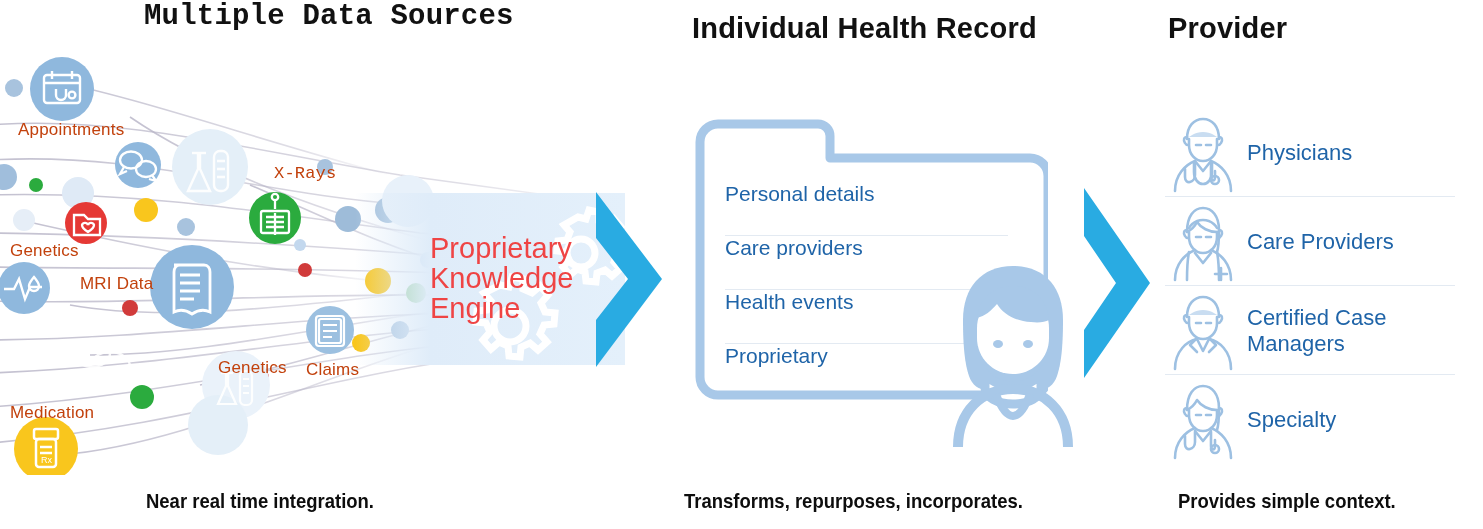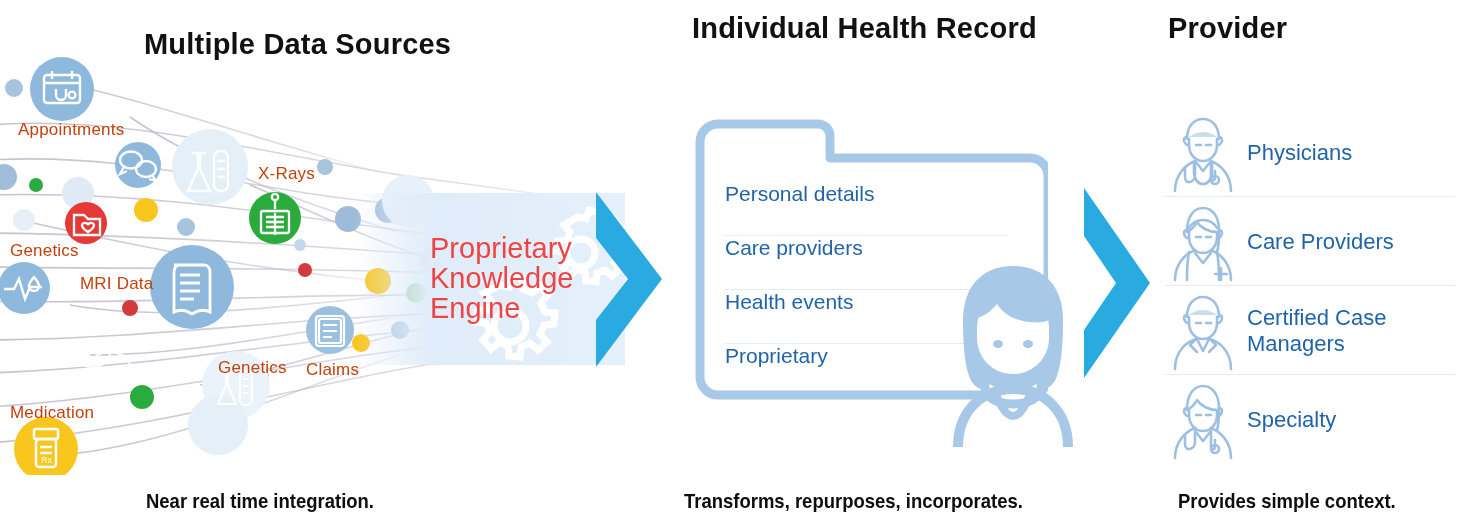--- a/index.html
+++ b/index.html
@@ -7,21 +7,21 @@
     font-family:"Liberation Sans","DejaVu Sans",sans-serif;
     width:1483px;height:529px;overflow:hidden;position:relative;
   }
   .stage{position:relative;width:1483px;height:529px;background:#fff;}
 
   
   .heading{
     position:absolute;font-weight:bold;color:#111111;
     font-size:29px;letter-spacing:.2px;white-space:nowrap;
   }
-  #h-sources{left:144px;top:28px;}
+  #h-sources{left:144px;top:0;font-family:Liberation Mono, monospace;}
   #h-record{left:692px;top:12px;}
   #h-provider{left:1168px;top:12px;}
 
   
   .caption{
     position:absolute;bottom:16px;font-weight:bold;color:#0d0d0d;
     font-size:21px;white-space:nowrap;
     transform:scaleX(.88);transform-origin:left bottom;
   }
   #cap-left{left:146px;}
@@ -30,21 +30,21 @@
 
   
   .network{position:absolute;left:0;top:55px;width:660px;height:420px;}
   .network svg{position:absolute;left:0;top:0;}
 
   .srclabel{
     position:absolute;color:#c2410c;font-size:17px;white-space:nowrap;
     letter-spacing:.2px;
   }
   #lbl-appointments{left:18px;top:65px;}
-  #lbl-xrays{left:258px;top:109px;}
+  #lbl-xrays{left:274px;top:109px;font-family:Liberation Mono, monospace;}
   #lbl-genetics1{left:10px;top:186px;}
   #lbl-mri{left:80px;top:219px;}
   #lbl-genetics2{left:218px;top:303px;}
   #lbl-claims{left:306px;top:305px;}
   #lbl-medication{left:10px;top:348px;}
 
   
   .ke-panel{
     position:absolute;left:355px;top:193px;width:270px;height:172px;
     background:linear-gradient(90deg,rgba(223,236,249,0) 0%,#dfecf9 28%,#e4f0fb 100%);

